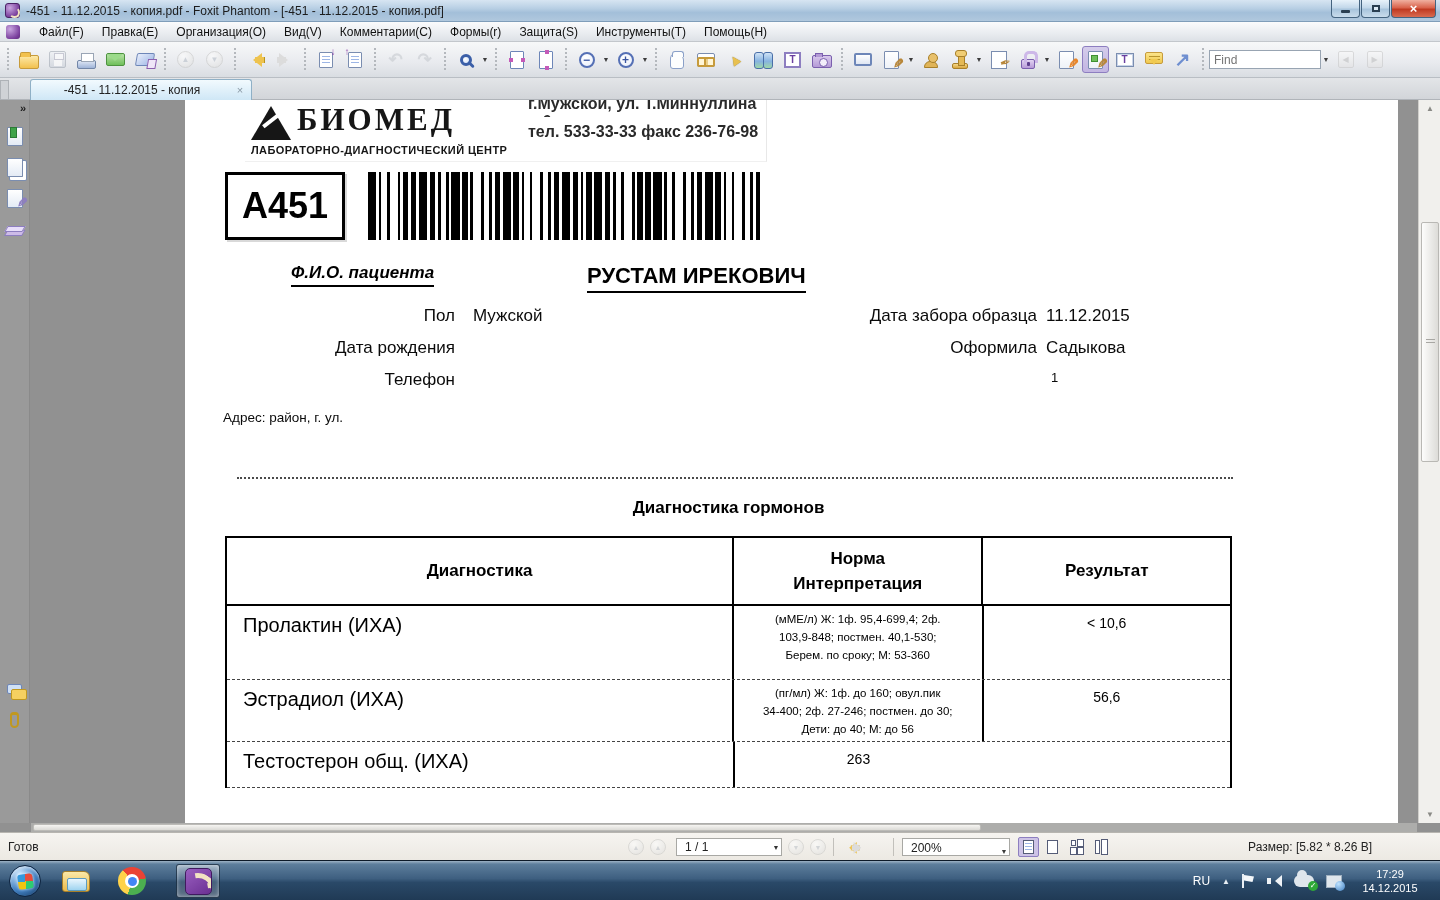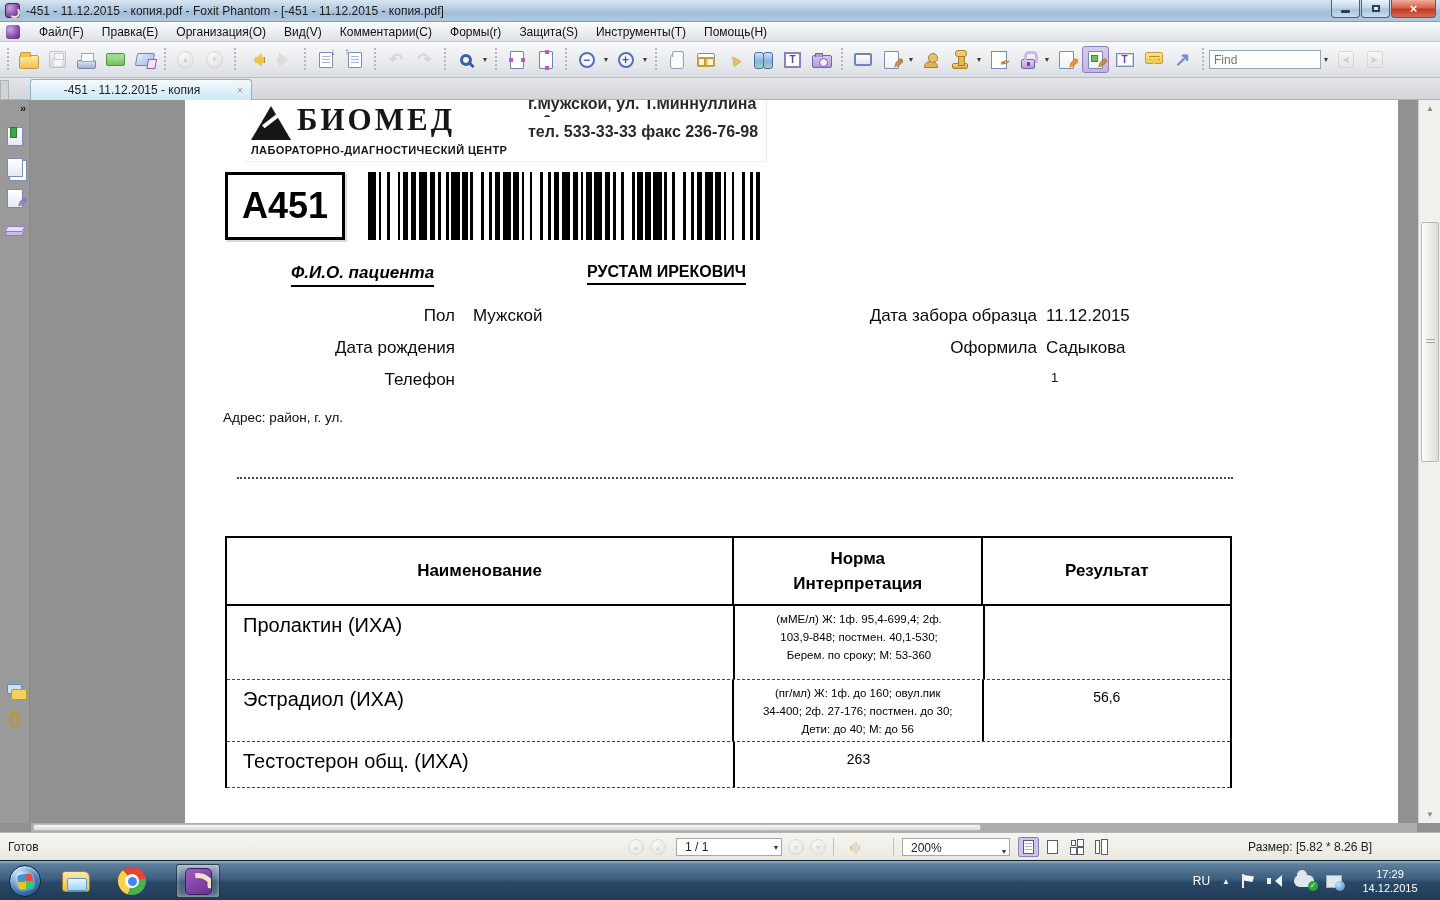--- a/index.html
+++ b/index.html
@@ -165,21 +165,21 @@
   .clinic-tag{position:absolute;left:66px;top:44px;font-size:11px;font-weight:bold;letter-spacing:.4px;color:#161616;}
   .clinic-addr1{position:absolute;left:343px;top:0;width:250px;height:17px;overflow:hidden;}
   .clinic-addr1 span{display:block;margin-top:-5px;font-size:16px;font-weight:bold;color:#2a2a2a;}
   .clinic-addr2{position:absolute;left:343px;top:23px;font-size:16px;font-weight:bold;color:#2a2a2a;}
   #hdrbox{position:absolute;left:60px;top:0;width:522px;height:62px;border-right:1px solid #e8e8e8;border-bottom:1px solid #f0f0f0;}
   #codebox{position:absolute;left:40px;top:72px;width:120px;height:68px;border:3px solid #000;background:#fff;
     display:flex;align-items:center;justify-content:center;font-size:36px;font-weight:bold;box-shadow:2px 2px 0 #d9d9d9;}
   #barcode{position:absolute;left:183px;top:72px;width:392px;height:68px;display:flex;overflow:hidden;}
   #barcode div{height:100%;flex:none;}
   .fio-label{position:absolute;left:106px;top:163px;font-size:17px;font-weight:bold;font-style:italic;border-bottom:2px solid #000;padding-bottom:2px;}
-  .fio-value{position:absolute;left:402px;top:163px;font-size:16px;font-weight:bold;border-bottom:2px solid #000;padding-bottom:2px;}
+  .fio-value{position:absolute;left:402px;top:163px;font-size:22px;font-weight:bold;border-bottom:2px solid #000;padding-bottom:2px;}
   .flabel{position:absolute;width:230px;text-align:right;font-size:17px;color:#0a0a0a;}
   .fvalue{position:absolute;font-size:17px;color:#0a0a0a;}
   .addr-line{position:absolute;left:38px;top:310px;font-size:13.5px;color:#0a0a0a;}
   #dotline{position:absolute;left:52px;top:377px;width:996px;border-top:2px dotted #4a4a4a;}
   #sectitle{position:absolute;left:40px;top:398px;width:1007px;text-align:center;font-size:17px;font-weight:bold;}
   #htable{position:absolute;left:40px;top:436px;width:1007px;height:252px;border:2px solid #000;border-bottom:none;}
   .trow{display:flex;width:100%;}
   .tc1{width:508px;border-right:2px solid #000;}
   .tc2{width:250px;border-right:2px solid #000;text-align:center;}
   .tc3{width:247px;text-align:center;}
@@ -570,43 +570,45 @@
 
     <span class="flabel" style="left:622px;top:206px;">Дата забора образца</span>
     <span class="fvalue" style="left:861px;top:206px;">11.12.2015</span>
     <span class="flabel" style="left:622px;top:238px;">Оформила</span>
     <span class="fvalue" style="left:861px;top:238px;">Садыкова</span>
     <span class="fvalue" style="left:866px;top:270px;font-size:13px;">1</span>
 
     <span class="addr-line">Адрес:  район, г. ул.</span>
 
     <div id="dotline"></div>
+    <div id="sectitle">Диагностика гормонов</div>
 
     <div id="htable">
       <div class="trow" id="thead">
-        <div class="tc1">Наименование</div>
+        <div class="tc1">Диагностика</div>
         <div class="tc2">
           <span>Норма</span>
           <span>Интерпретация</span>
         </div>
         <div class="tc3">Результат</div>
       </div>
       <div class="trow drow r1">
         <div class="tc1">Пролактин (ИХА)</div>
         <div class="tc2">
           <div>(мМЕ/л) Ж: 1ф. 95,4-699,4; 2ф.</div>
           <div>103,9-848; постмен. 40,1-530;</div>
           <div>Берем. по сроку;  М: 53-360</div>
         </div>
+        <div class="tc3">&lt; 10,6</div>
       </div>
       <div class="trow drow r2">
         <div class="tc1">Эстрадиол (ИХА)</div>
         <div class="tc2">
           <div>(пг/мл) Ж: 1ф. до 160; овул.пик</div>
-          <div>34-400; 2ф. 27-176; постмен. до 30;</div>
+          <div>34-400; 2ф. 27-246; постмен. до 30;</div>
           <div>Дети: до 40; М: до 56</div>
         </div>
         <div class="tc3">56,6</div>
       </div>
       <div class="trow drow r3">
         <div class="tc1">Тестостерон общ. (ИХА)</div>
         <div class="tc3">263</div>
       </div>
     </div>
   </div>

